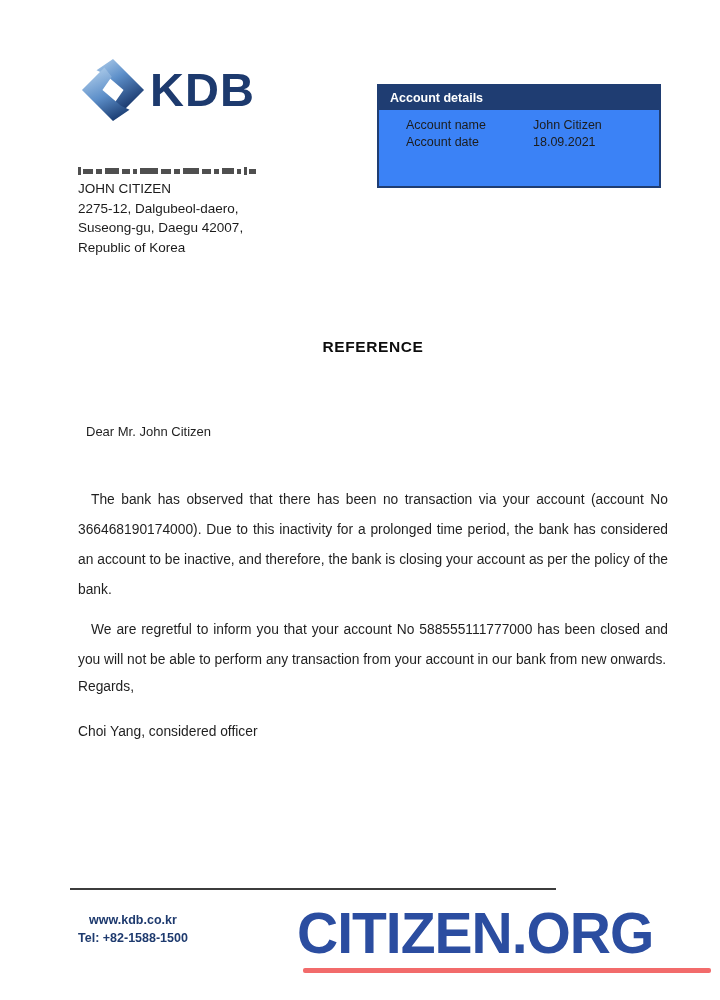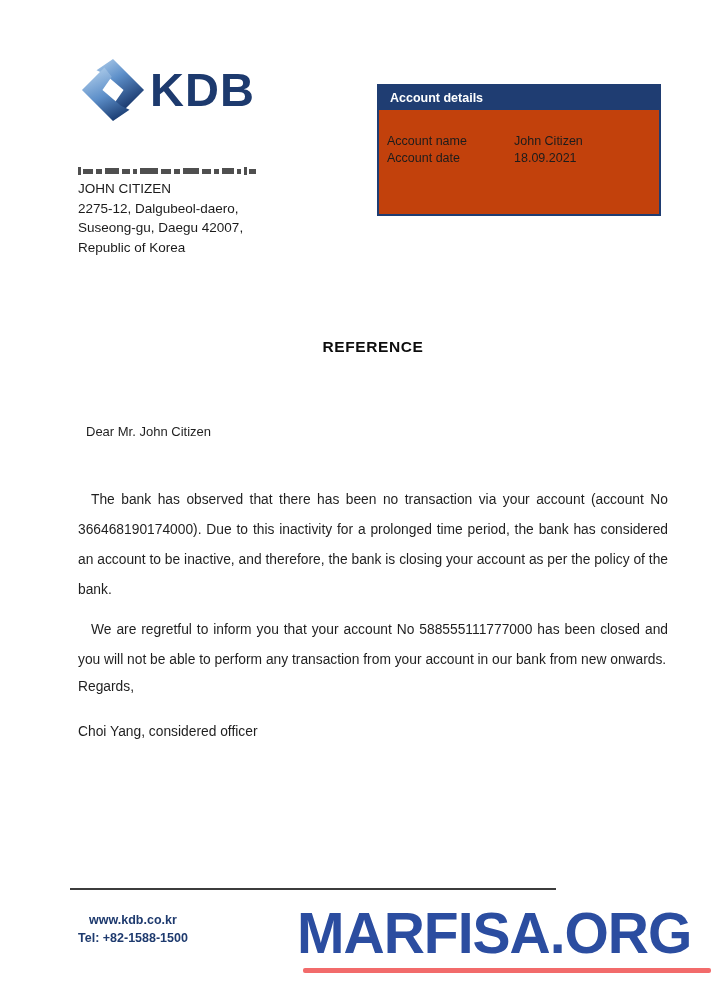--- a/index.html
+++ b/index.html
@@ -9,28 +9,28 @@
   }
   
   .logo{position:absolute;left:79px;top:57px;display:flex;align-items:center;}
   .logo-icon{width:68px;height:66px;display:block;}
   .logo-word{
     font-size:47px;font-weight:700;color:#1d3a6e;letter-spacing:1px;
     margin-left:3px;line-height:66px;
   }
   
   .account-box{
-    position:absolute;left:377px;top:84px;width:284px;height:132px;
-    border:2px solid #1f3d72;box-sizing:border-box;background:#c2410c;
+    position:absolute;left:377px;top:84px;width:284px;height:104px;
+    border:2px solid #1f3d72;box-sizing:border-box;background:#3b82f6;
   }
   .account-box-header{
     background:#1f3d72;color:#ffffff;font-size:12.5px;font-weight:700;
     padding:5px 0 5px 11px;line-height:14px;
   }
-  .account-rows{padding:7px 11px 0 8px;margin-top:16px;}
+  .account-rows{padding:7px 11px 0 27px;}
   .account-row{font-size:12.5px;line-height:16.5px;color:#1c1c1c;display:flex;}
   .account-row .lbl{width:127px;flex:0 0 127px;}
   .account-row .val{flex:1;}
   
   .address{position:absolute;left:78px;top:167px;font-size:13.5px;line-height:19.5px;color:#1b1b1b;}
   .barcode{display:block;margin-bottom:3px;}
   
   .letter{position:absolute;left:78px;top:0;width:590px;}
   .letter-title{
     position:absolute;top:338px;width:590px;text-align:center;
@@ -131,16 +131,16 @@
     <p class="para para2">We are regretful to inform you that your account No 588555111777000 has been closed and you will not be able to perform any transaction from your account in our bank from new onwards.</p>
     <div class="closing">Regards,</div>
     <div class="signature">Choi Yang, considered officer</div>
   </div>
 
   <div class="footer-divider"></div>
   <div class="footer-contact">
     <div>www.kdb.co.kr</div>
     <div>Tel: +82-1588-1500</div>
   </div>
-  <div class="watermark">MARFISA.ORG</div>
+  <div class="watermark">CITIZEN.ORG</div>
   <div class="watermark-underline"></div>
 
 </div>
 
 </body></html>

